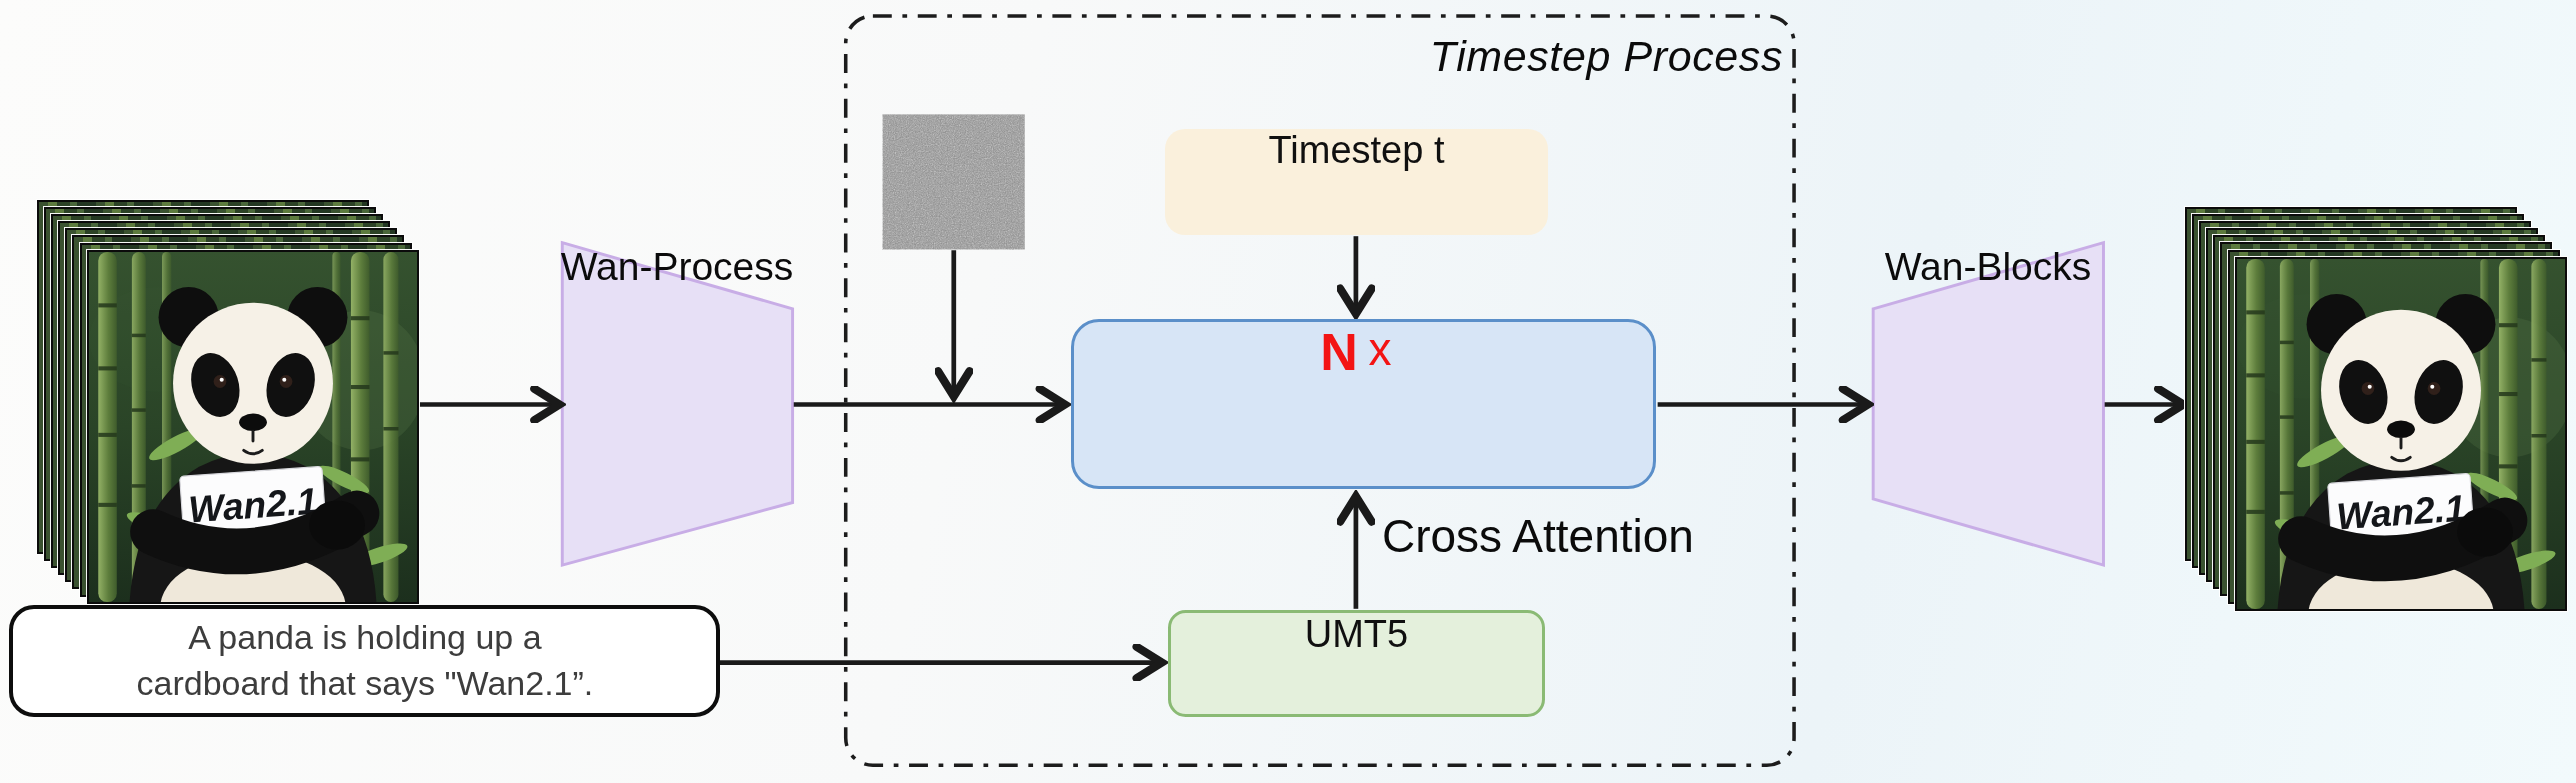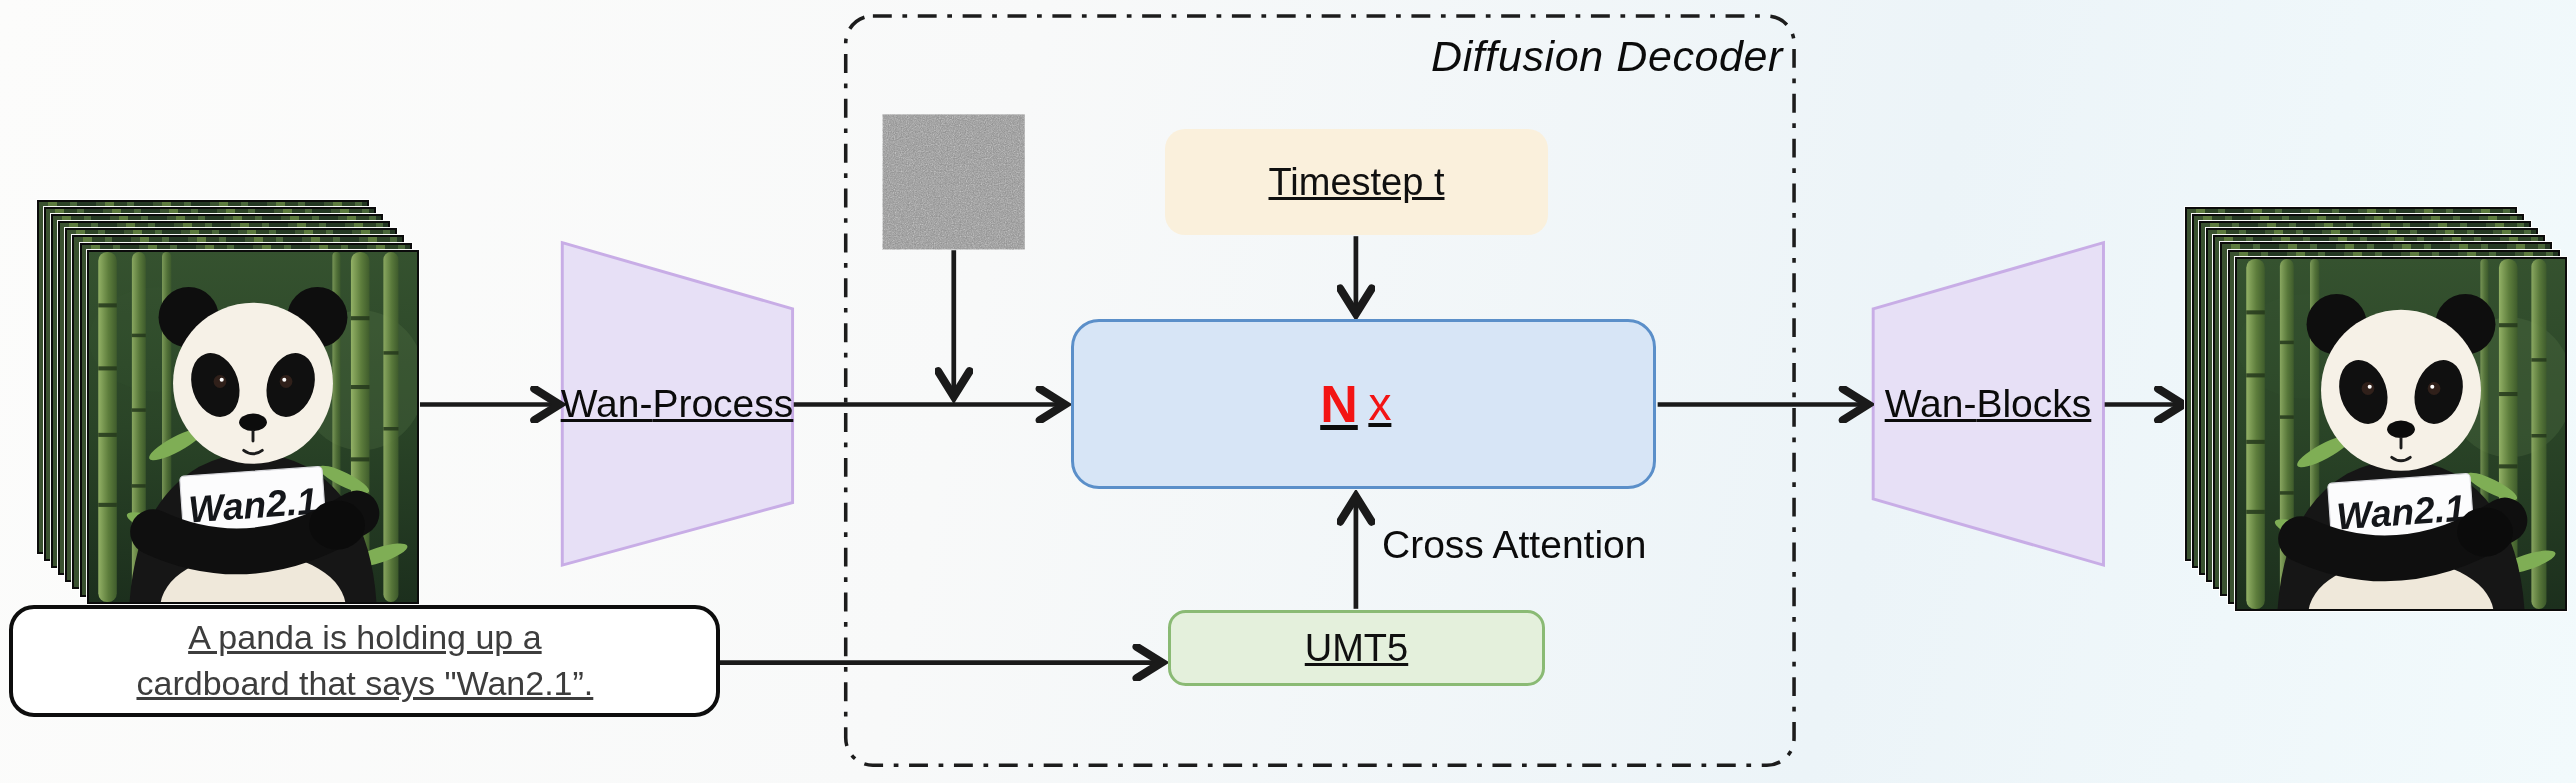--- a/index.html
+++ b/index.html
@@ -3,21 +3,21 @@
 <meta charset="utf-8">
 <style>
   html,body{margin:0;padding:0;}
   body{
     width:2576px;height:783px;position:relative;overflow:hidden;
     background:linear-gradient(103deg,#fcfcfb 0%,#f8f9f9 38%,#ecf4f8 72%,#f2fafc 100%);
     font-family:"Liberation Sans","DejaVu Sans",sans-serif;
     -webkit-font-smoothing:antialiased;
   }
   .abs{position:absolute;}
-  .center{display:flex;align-items:center;justify-content:center;text-decoration:underline;}
+  .center{display:flex;justify-content:center;}
   .node{box-sizing:border-box;text-align:center;}
 
   #diffusion-title{
     left:1376px;top:23.6px;width:407px;height:65px;
     font-style:italic;font-size:43px;color:#0b0b0b;
     display:flex;align-items:center;justify-content:flex-end;
     letter-spacing:0.6px;
   }
   #timestep-box{
     left:1165px;top:129px;width:383px;height:106px;
@@ -26,28 +26,28 @@
   }
   #dit-box{
     left:1071px;top:319px;width:585px;height:170px;
     background:#d7e5f6;border:3px solid #5b8fc9;border-radius:28px;
     font-size:52px;color:#0b0b0b;
   }
   #dit-box .n{color:#f31414;font-weight:800;margin-right:10.6px;}
   #dit-box .x{color:#f31414;font-weight:500;margin-right:15.4px;font-size:46px;}
   #dit-box .lbl{font-weight:500;letter-spacing:-0.6px;}
   #umt5-box{
-    left:1168px;top:610px;width:377px;height:76px;
+    left:1168px;top:610px;width:377px;height:107px;
     background:#e4f0dc;border:3px solid #8aba74;border-radius:17.7px;
     font-size:38px;font-weight:500;color:#101010;
   }
   #cross-attention-label{
     left:1382px;top:510px;width:390px;height:51px;
-    font-size:39px;font-weight:500;color:#0b0b0b;
-    display:flex;align-items:center;justify-content:flex-start;margin-top:9px;
+    font-size:46px;font-weight:500;color:#0b0b0b;
+    display:flex;align-items:center;justify-content:flex-start;
   }
   #prompt-box{
     left:9.4px;top:605px;width:711px;height:112px;
     background:#ffffff;border:4.1px solid #0d0d0d;border-radius:25px;
     font-size:34px;line-height:1.35;color:#3d3d3d;
     flex-direction:column;
   }
   .trap-label{
     width:230px;height:322px;top:243px;
     flex-direction:row;font-size:39px;color:#0b0b0b;line-height:1.25;
@@ -204,21 +204,21 @@
   <div class="frame" style="left:28px;top:28px"></div>
   <div class="frame" style="left:35px;top:35px"></div>
   <div class="frame" style="left:43px;top:43px"></div>
   <div class="frame" style="left:50px;top:50px">
     <svg viewBox="0 0 566 600" preserveAspectRatio="none">
         <use href="#panda-scene"></use>
       </svg>
   </div>
 </div>
 
-<div class="abs" id="diffusion-title">Diffusion Decoder</div>
+<div class="abs" id="diffusion-title">Timestep Process</div>
 
 <div class="abs center node" id="timestep-box">
   <span>Timestep t</span>
 </div>
 
 <div class="abs center node" id="dit-box">
   <span class="n">N</span>
   <span class="x">x</span>
 </div>
 

